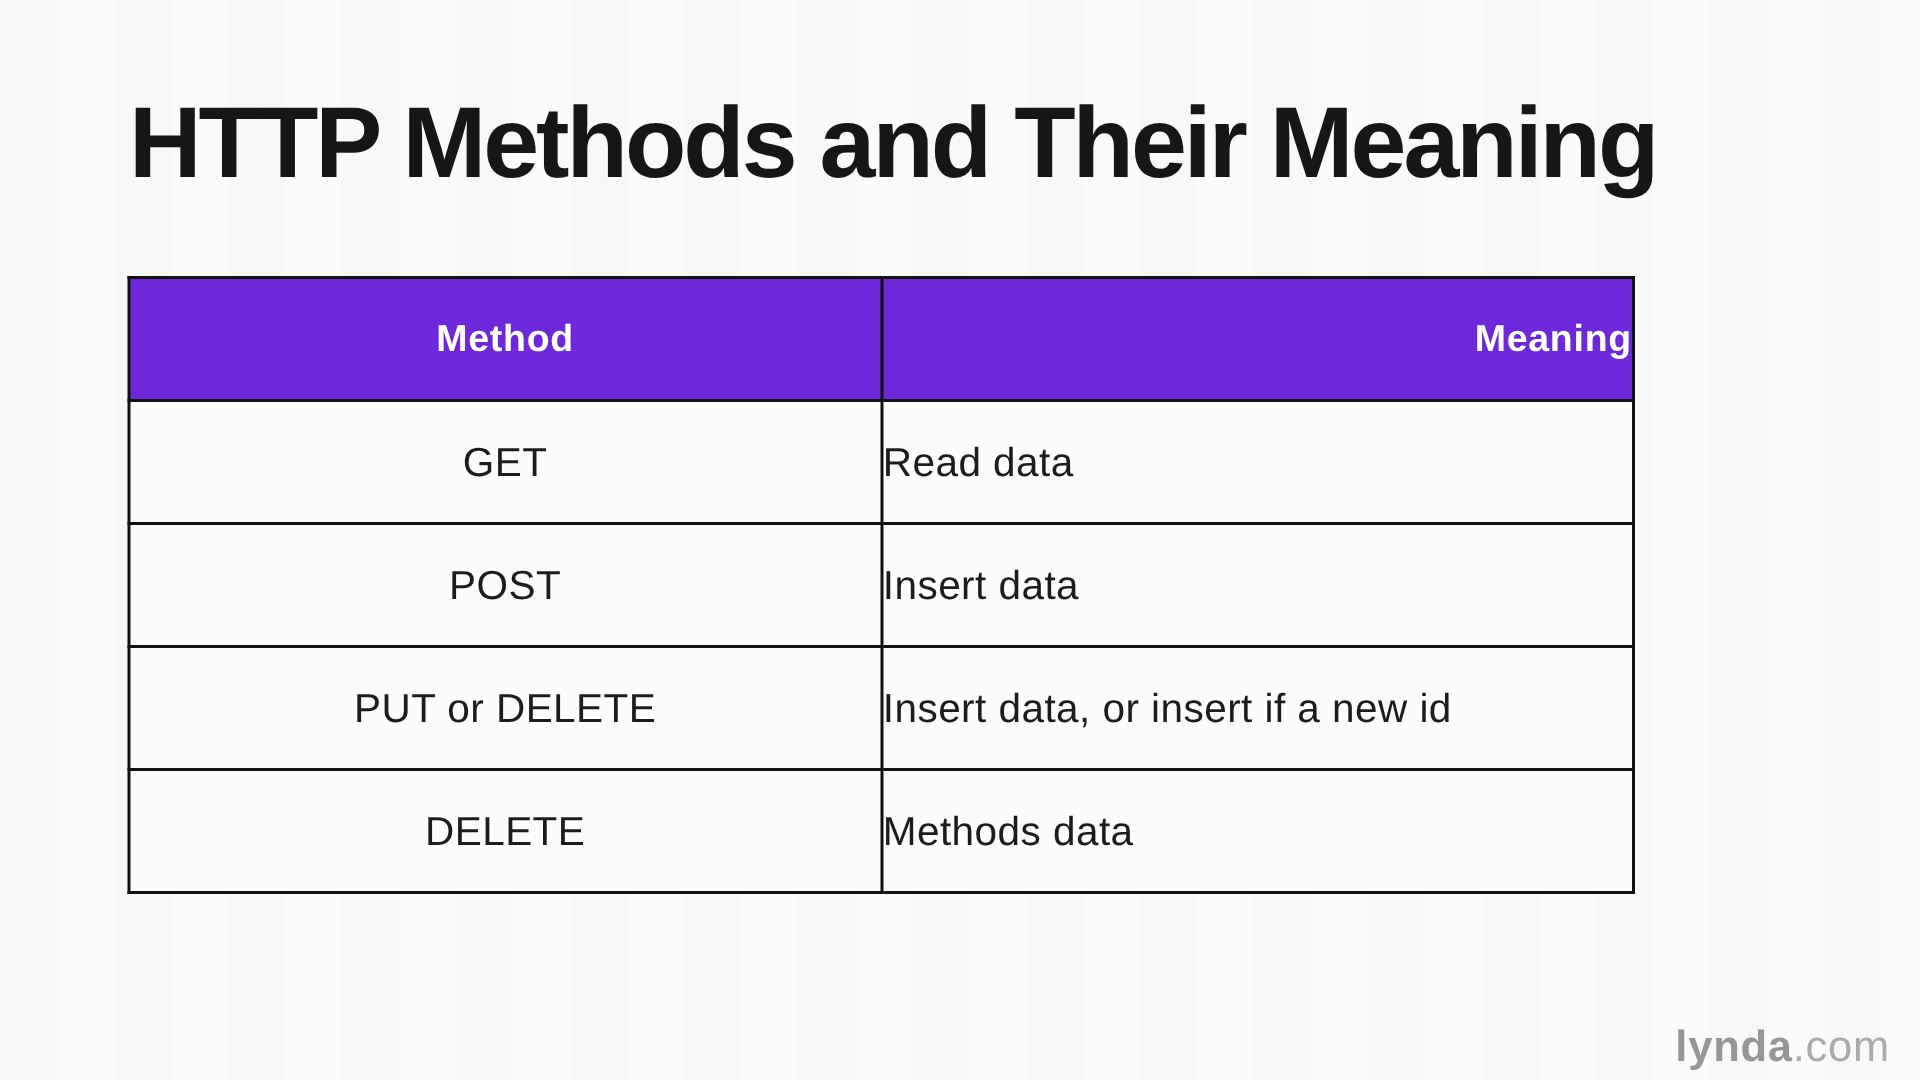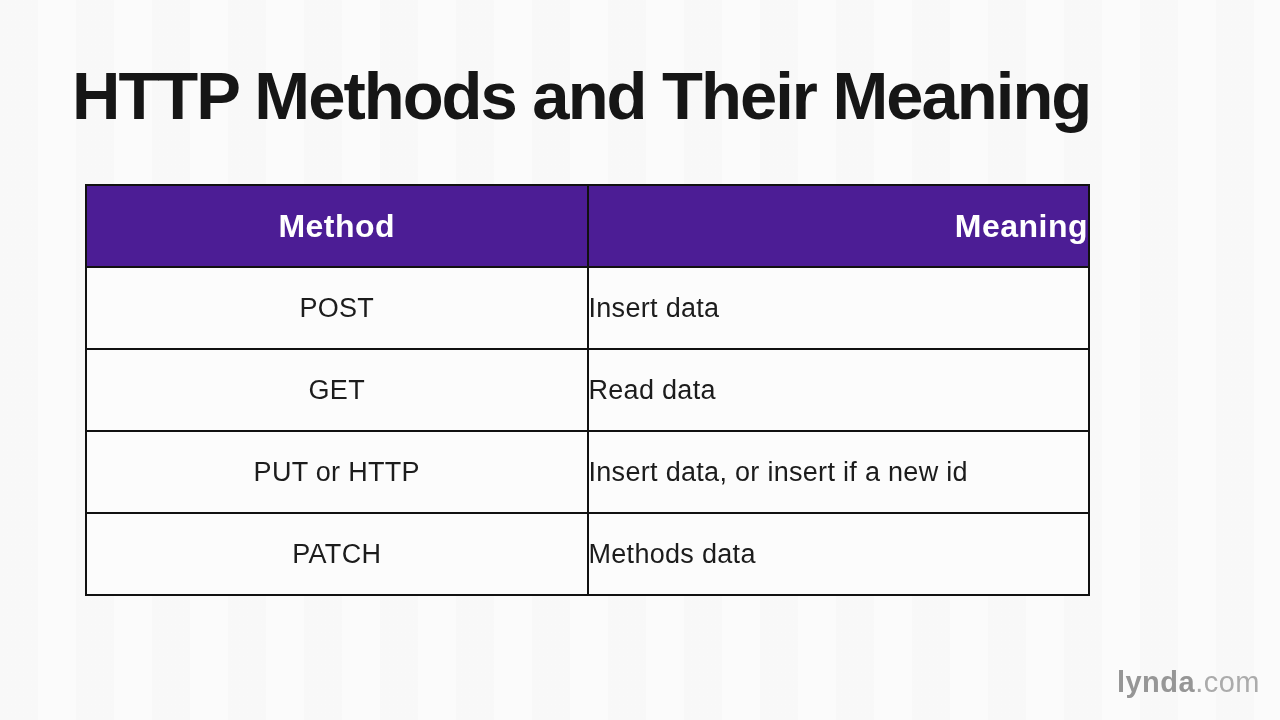--- a/index.html
+++ b/index.html
@@ -23,21 +23,21 @@
       rgba(0,0,0,0.012) 0px,
       rgba(0,0,0,0.012) 38px,
       rgba(255,255,255,0.0) 38px,
       rgba(255,255,255,0.0) 76px
     );
     pointer-events: none;
   }
 
   .slide-title {
     position: absolute;
-    left: 72px;
+    left: 86px;
     top: 62px;
     margin: 0;
     font-size: 67px;
     line-height: 1.0;
     font-weight: 700;
     letter-spacing: -2px;
     color: #161616;
   }
 
   table.methods {
@@ -52,42 +52,42 @@
   table.methods td {
     border: 2px solid #111111;
     height: 80px;
     padding: 0;
     vertical-align: middle;
   }
   table.methods col.c-method  { width: 50%; }
   table.methods col.c-meaning { width: 50%; }
 
   table.methods thead th {
-    background: #4c1d95;
+    background: #6d28d9;
     color: #ffffff;
-    font-size: 32px;
+    font-size: 25px;
     font-weight: 700;
     letter-spacing: 0.5px;
   }
   th.h-method { text-align: center; }
   th.h-meaning { text-align: right; padding-left: 22px; }
 
   table.methods tbody td {
     background: #fcfcfc;
     color: #1c1c1c;
     font-size: 27px;
     letter-spacing: 0.3px;
   }
   td.method-cell { text-align: center; }
   td.meaning-cell { text-align: left; padding-left: 22px; }
 
   .logo {
     position: absolute;
     right: 20px;
-    bottom: 21px;
+    bottom: 5px;
     font-size: 29px;
     letter-spacing: 0.5px;
   }
   .logo .logo-primary {
     color: #969696;
     font-weight: 700;
   }
   .logo .logo-suffix {
     color: #ababab;
     font-weight: 400;
@@ -106,33 +106,33 @@
     <col class="c-meaning">
   </colgroup>
   <thead>
     <tr>
       <th class="h-method">Method</th>
       <th class="h-meaning">Meaning</th>
     </tr>
   </thead>
   <tbody>
     <tr>
+      <td class="method-cell">GET</td>
+      <td class="meaning-cell">Read data</td>
+    </tr>
+    <tr>
       <td class="method-cell">POST</td>
       <td class="meaning-cell">Insert data</td>
     </tr>
     <tr>
-      <td class="method-cell">GET</td>
-      <td class="meaning-cell">Read data</td>
-    </tr>
-    <tr>
-      <td class="method-cell">PUT or HTTP</td>
+      <td class="method-cell">PUT or DELETE</td>
       <td class="meaning-cell">Insert data, or insert if a new id</td>
     </tr>
     <tr>
-      <td class="method-cell">PATCH</td>
+      <td class="method-cell">DELETE</td>
       <td class="meaning-cell">Methods data</td>
     </tr>
   </tbody>
 </table>
 
 <div class="logo">
   <span class="logo-primary">lynda</span><span class="logo-suffix">.com</span>
 </div>
 
 </body></html>

